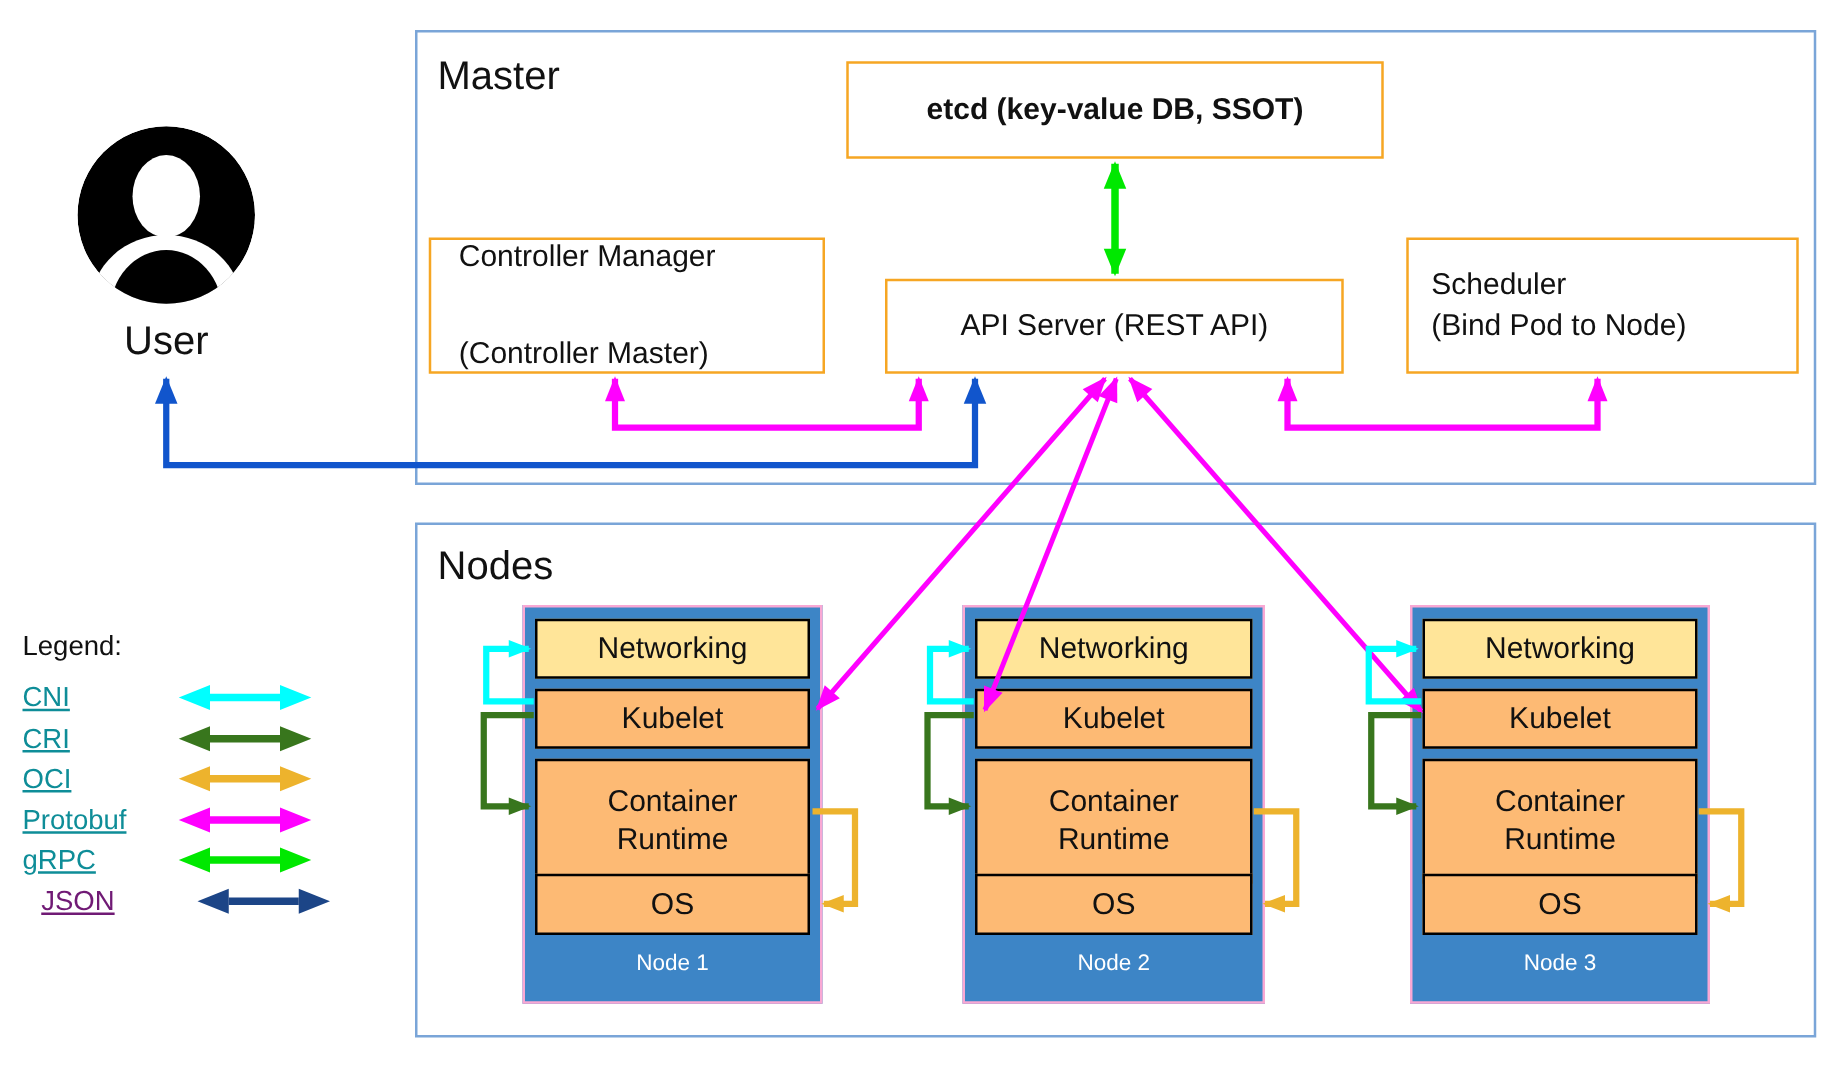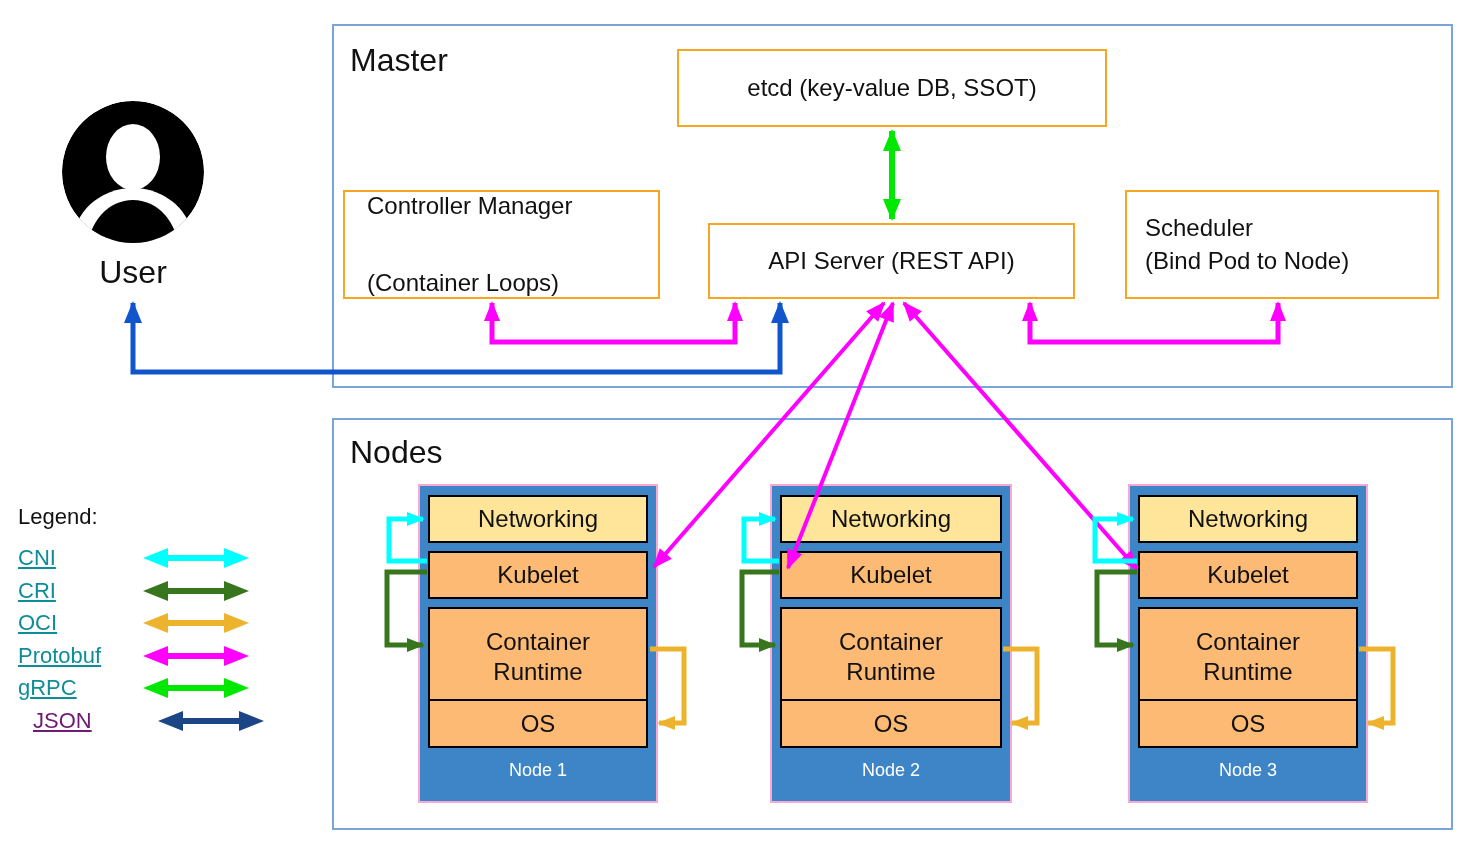--- a/index.html
+++ b/index.html
@@ -10,21 +10,21 @@
   
   .section-box { position:absolute; border:2px solid #7aa5d8; background:transparent; }
   #master-box { left:332px; top:24px;  width:1121px; height:364px; }
   #nodes-box  { left:332px; top:418px; width:1121px; height:412px; }
   .section-title { position:absolute; font-size:32px; color:#111; }
 
   
   .obox { position:absolute; border:2.5px solid #f6a623; background:#fff; color:#111;
           font-size:24px; display:flex; flex-direction:column; justify-content:center; line-height:1.35; }
   .obox.center { align-items:center; text-align:center; }
-  #etcd-box { left:677px; top:49px;  width:430px; height:78px; }
+  #etcd-box { left:677px; top:49px;  width:430px; height:78px;font-weight:bold; }
   #cm-box   { left:343px; top:190px; width:317px; height:109px; padding-left:22px;gap:44px; }
   #api-box  { left:708px; top:223px; width:367px; height:76px; }
   #sched-box{ left:1125px;top:190px; width:314px; height:109px; padding-left:18px; }
 
   
   #user-icon { position:absolute; left:60px; top:99px; }
   #user-label { position:absolute; left:73px; top:254px; width:120px; text-align:center;
                 font-size:32px; color:#111; }
 
   
@@ -71,21 +71,21 @@
   <div class="section-box" id="nodes-box">
     <div class="section-title" style="left:16px; top:14px;">Nodes</div>
   </div>
 
   <div class="obox center" id="etcd-box">
     <span>etcd (key-value DB, SSOT)</span>
   </div>
 
   <div class="obox" id="cm-box">
     <span>Controller Manager</span>
-    <span>(Container Loops)</span>
+    <span>(Controller Master)</span>
   </div>
 
   <div class="obox center" id="api-box">
     <span>API Server (REST API)</span>
   </div>
 
   <div class="obox" id="sched-box">
     <span>Scheduler</span>
     <span>(Bind Pod to Node)</span>
   </div>

